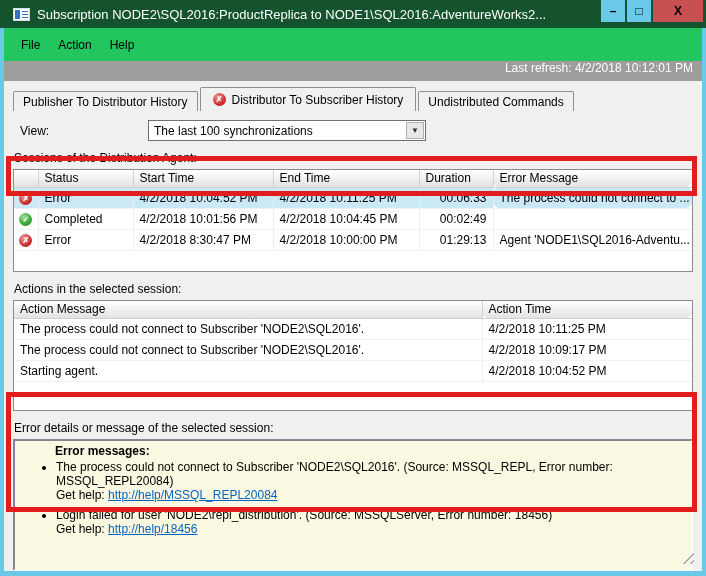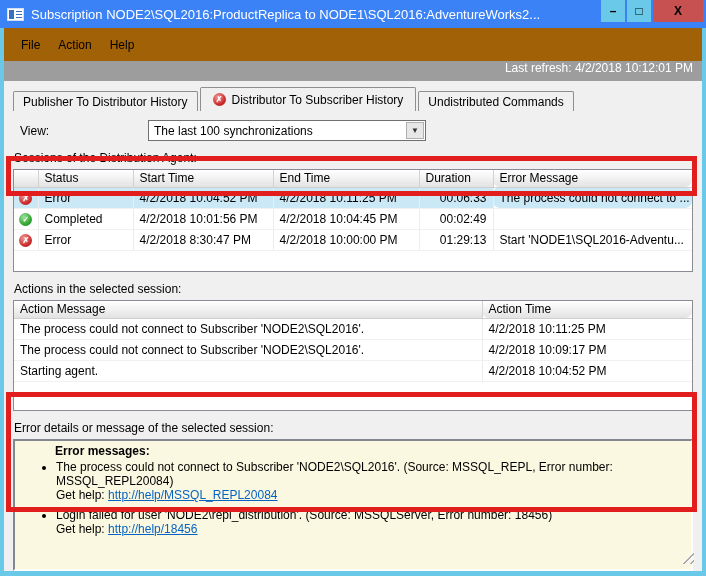--- a/index.html
+++ b/index.html
@@ -2,38 +2,38 @@
 <html><head>
 <meta charset="utf-8">
 <style>
   * { box-sizing: border-box; margin: 0; padding: 0; }
   html,body { width:706px; height:576px; overflow:hidden;
     font-family:"Liberation Sans", sans-serif; font-size:12px; color:#000; }
   .window { position:relative; width:706px; height:576px; background:#6ac8e8; }
 
   
   .titlebar { position:absolute; top:0; left:0; right:0; height:28px;
-    background:#3b82f6; display:flex; align-items:center; padding-left:7px; }
+    background:#14532d; display:flex; align-items:center; padding-left:13px; }
   .app-icon { width:17px; height:13px; background:#fff; border:1px solid #cfe0f5;
     position:relative; flex:0 0 auto; }
   .app-icon::before { content:""; position:absolute; left:1px; top:1px; width:5px; height:9px; background:#3a6ec0; }
   .app-icon::after { content:""; position:absolute; left:8px; top:2px; width:6px; height:7px;
     background:repeating-linear-gradient(#3a6ec0 0 1px, #fff 1px 3px); }
   .title-text { color:#fff; font-size:13px; margin-left:7px; white-space:nowrap;
     overflow:hidden; max-width:575px; }
   .win-buttons { position:absolute; top:0; right:3px; display:flex; gap:2px; height:22px; }
   .win-btn { display:flex; align-items:center; justify-content:center;
     font-weight:bold; font-size:12px; color:#000; cursor:default; }
   .btn-min, .btn-max { width:24px; background:#6ac8e8; }
   .btn-close { width:50px; background:#c75050; }
 
   
   .frame { position:absolute; top:28px; left:4px; right:4px; bottom:5px;
     background:#f0f0f0; display:flex; flex-direction:column; }
-  .menubar { height:36px; background:#a16207; display:flex; padding-left:8px; }
+  .menubar { height:36px; background:#22c55e; display:flex; padding-left:8px; }
   .menu-item { padding:0 9px; height:100%; display:flex; align-items:center; }
   .refreshbar { height:21px; background:#9d9d9d; color:#fff; display:flex;
     align-items:flex-start; justify-content:flex-end; padding-right:9px; }
 
   .client { flex:1; padding:6px 9px 0 9px; position:relative; }
 
   
   .tabstrip { display:flex; align-items:flex-end; height:24px; }
   .tab { background:#f0f0f0; border:1px solid #8f8f8f; border-bottom:none;
     border-radius:2px 2px 0 0; padding:0 9px; height:20px; display:flex;
@@ -179,21 +179,21 @@
               <td>4/2/2018 10:04:45 PM</td>
               <td class="cell-num">00:02:49</td>
               <td></td>
             </tr>
             <tr>
               <td class="cell-icon"><span class="ico ico-error">✗</span></td>
               <td>Error</td>
               <td>4/2/2018 8:30:47 PM</td>
               <td>4/2/2018 10:00:00 PM</td>
               <td class="cell-num">01:29:13</td>
-              <td>Start 'NODE1\SQL2016-Adventu...</td>
+              <td>Agent 'NODE1\SQL2016-Adventu...</td>
             </tr>
           </tbody>
         </table>
       </div>
 
       <div class="section-label">Actions in the selected session:</div>
       <div class="tbl-wrap" id="actions-wrap">
         <table>
           <colgroup>
               <col style="width:468px">

